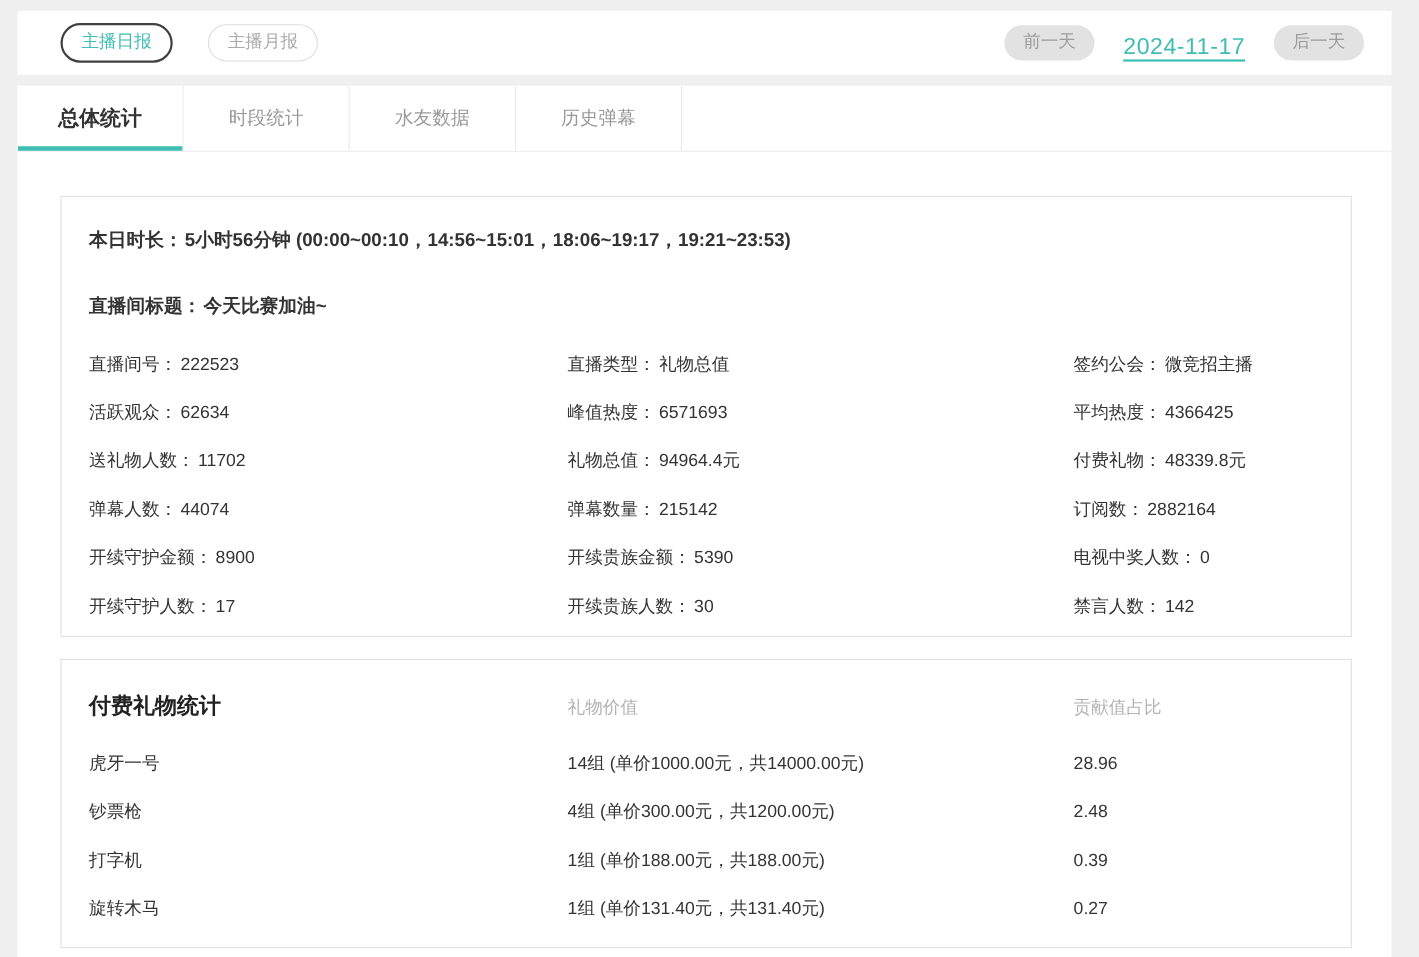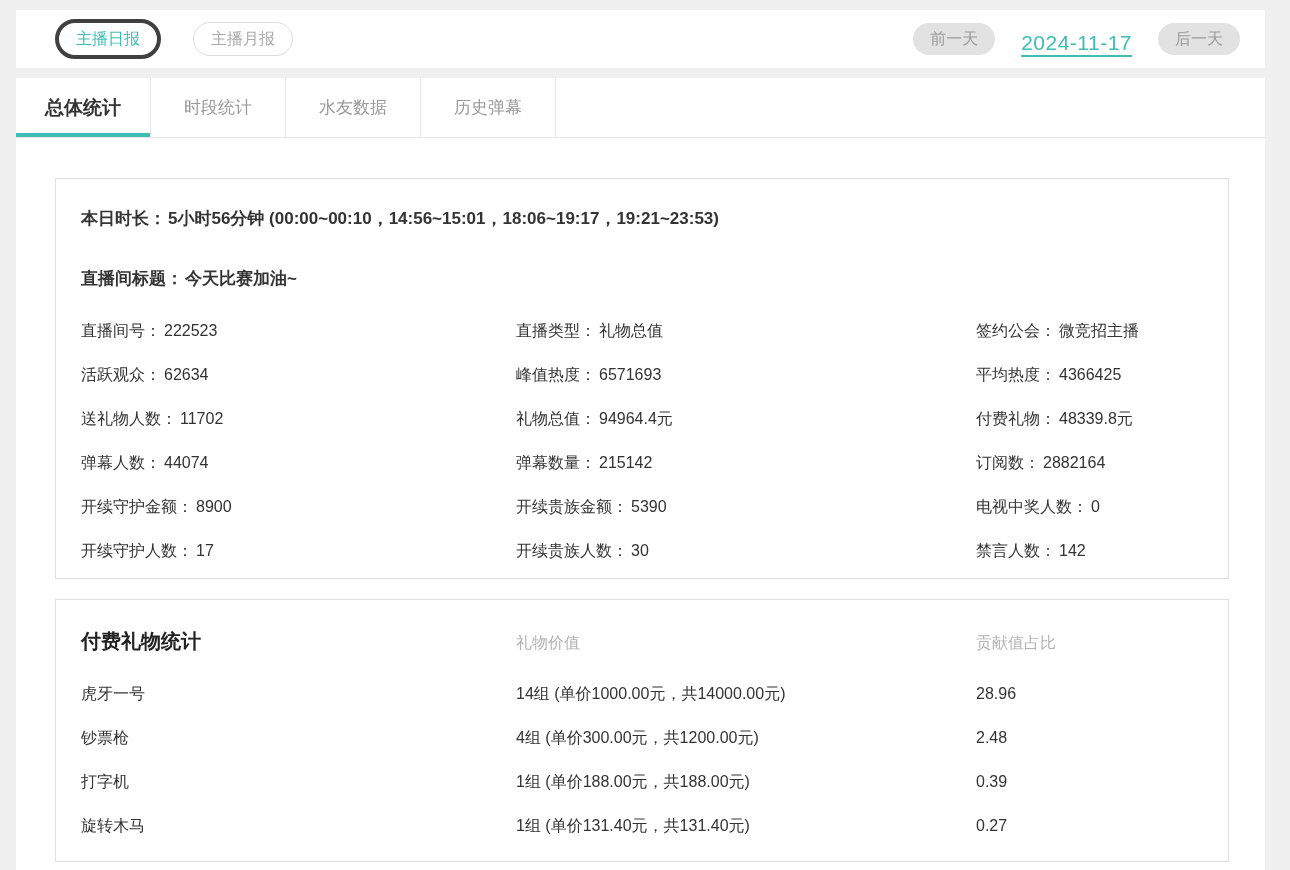--- a/index.html
+++ b/index.html
@@ -16,36 +16,36 @@
   }
   
   .topbar{
     margin:10px 25px 0 16px; height:58px; background:#ffffff;
     display:flex; align-items:center; padding:0 25px 0 39px;
   }
   .pill{
     border-radius:999px; font-size:16px; padding:6px 17px; line-height:1.2;
     white-space:nowrap; cursor:pointer; background:#ffffff;
   }
-  .pill-active{border:4px solid #404040; color:var(--accent);}
+  .pill-active{border:2px solid #404040; color:var(--accent);}
   .pill-plain{border:1px solid #dddddd; color:#aaaaaa; margin-left:32px;}
   .topbar-spacer{flex:1;}
   .date-nav{display:flex; align-items:flex-end; gap:26px;}
   .pill-gray{background:var(--pill-gray-bg); color:#9c9c9c; border:none;}
   .date-link{
     color:var(--accent); font-size:21px; text-decoration:underline;
     text-underline-offset:5px; cursor:pointer; letter-spacing:.5px;
   }
   
   .tabbar{
     margin:10px 25px 0 16px; height:60px; background:#ffffff;
     display:flex; border-bottom:1px solid #e6e6e6;
   }
   .tab{
-    width:135px; height:100%; display:flex; align-items:center; justify-content:center;
+    width:151px; height:100%; display:flex; align-items:center; justify-content:center;
     font-size:17px; color:var(--text-gray); border-right:1px solid #e8e8e8;
     cursor:pointer; background:#ffffff;
   }
   .tab.active{
     font-size:19px; font-weight:bold; color:var(--text-dark);
     box-shadow:inset 0 -4px 0 var(--accent);
   }
   
   .main{
     margin:0 25px 0 16px; background:#ffffff; min-height:732px;

